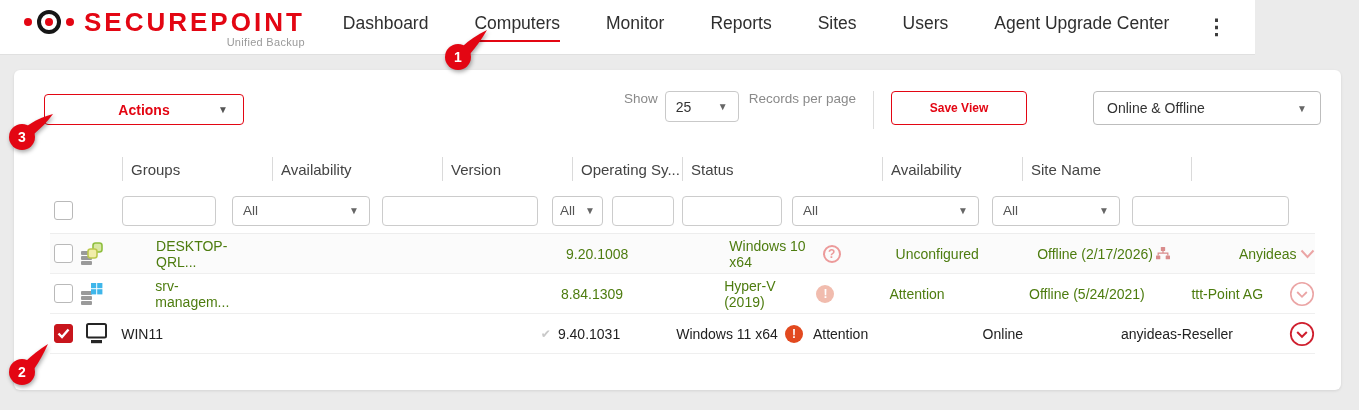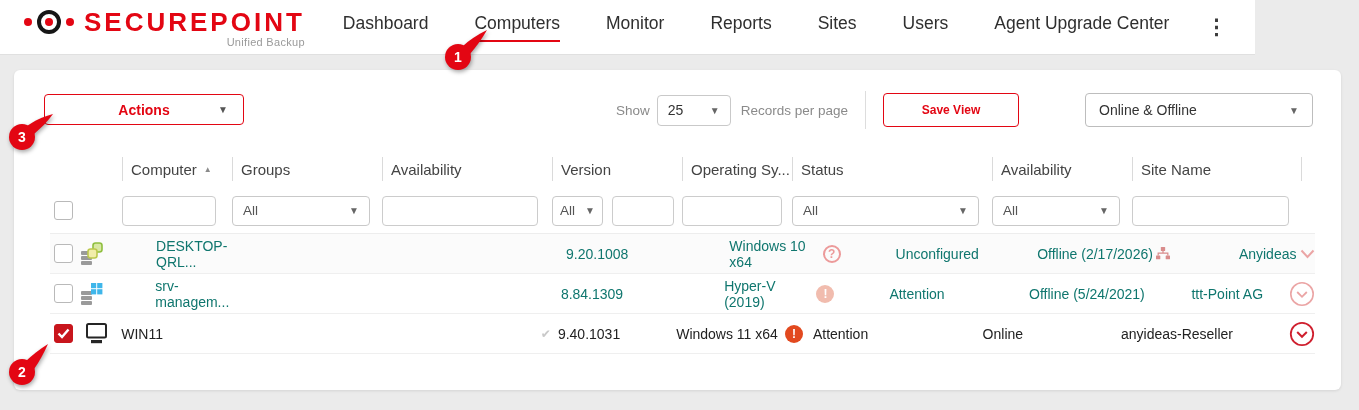--- a/index.html
+++ b/index.html
@@ -36,22 +36,22 @@
   
   .btn-actions {
     position:absolute; left:30px; top:24px; width:200px; height:31px;
     border:1px solid #e30613; border-radius:4px; background:#fff;
     color:#e30613; font-weight:bold; font-size:14px;
     display:flex; align-items:center; justify-content:center; cursor:pointer;
   }
   .btn-actions .caret { position:absolute; right:15px; color:#555; }
   .caret { font-size:10px; color:#666; }
   .toolbar-right {
-    position:absolute; right:28px; top:21px; height:38px;
-    display:flex; align-items:center;
+    position:absolute; right:20px; top:21px; height:38px;
+    display:flex; 
   }
   .muted-label { color:#8a8a8a; font-size:13.5px; white-space:nowrap; }
   .select {
     border:1px solid #c9c9c9; border-radius:4px; background:#fff;
     display:flex; align-items:center; justify-content:space-between;
     color:#333; font-size:14px; cursor:pointer; padding:0 10px;
   }
   .sel-pagesize { width:74px; height:31px; margin:0 10px 0 7px; }
   .vdiv { width:1px; height:38px; background:#ddd; margin:0 17px; }
   .btn-saveview {
@@ -72,21 +72,21 @@
   .hcell { border-left:1px solid #dadada; height:24px; display:flex; align-items:center;
     padding-left:8px; cursor:pointer; white-space:nowrap; overflow:hidden; }
   .hcell.hend { border-right:1px solid #dadada; }
   .sort-asc { font-size:8px; color:#8a8a8a; margin-left:7px; }
   .frow { height:46px; border-bottom:1px solid #ededed; }
   .finput { height:30px; border:1px solid #ccc; border-radius:4px; background:#fff;
     font-family:inherit; font-size:13.5px; padding:0 8px; outline:none; }
   .fselect { height:30px; font-size:13.5px; color:#555; border-radius:4px; }
   .drow { height:40px; border-bottom:1px solid #efefef; font-size:14px; color:#222; cursor:pointer; }
   .drow.striped { background:#fbfbfb; }
-  .drow .muted { color:#0f766e;margin-left:45px; }
+  .drow .muted { color:#4d7c0f;margin-left:45px; }
   .cb { width:19px; height:19px; border:1px solid #b9b9b9; border-radius:3px; background:#fff;
     margin-left:4px; cursor:pointer; display:flex; align-items:center; justify-content:center; }
   .cb.checked { background:#c8151c; border-color:#c8151c; }
   .cell-ver { display:flex; align-items:center; justify-content:flex-end; padding-right:56px; }
   .vcheck { color:#c9c9c9; font-size:12px; margin-right:7px; }
   .cell-status { display:flex; align-items:center; gap:10px; }
   .sticon { width:18px; height:18px; border-radius:50%; display:inline-flex;
     align-items:center; justify-content:center; font-size:12px; font-weight:bold; flex:none; }
   .st-q { border:2px solid #ec9a9a; color:#ec9a9a; }
   .st-warn-muted { background:#f1bcae; color:#fff; }
@@ -148,24 +148,20 @@
       <span>Online &amp; Offline</span>
       <span class="caret">▼</span>
     </div>
   </div>
 
   <div class="tbl">
 
     <div class="trow thead">
       <div class="c-sel"></div>
       <div class="c-icon"></div>
-      <div class="c-name hcell">
-        <span>Computer</span>
-        <span class="sort-asc">▲</span>
-      </div>
       <div class="c-groups hcell">
         <span>Groups</span>
       </div>
       <div class="c-desc hcell">
         <span>Availability</span>
       </div>
       <div class="c-ver hcell">
         <span>Version</span>
       </div>
       <div class="c-os hcell">

